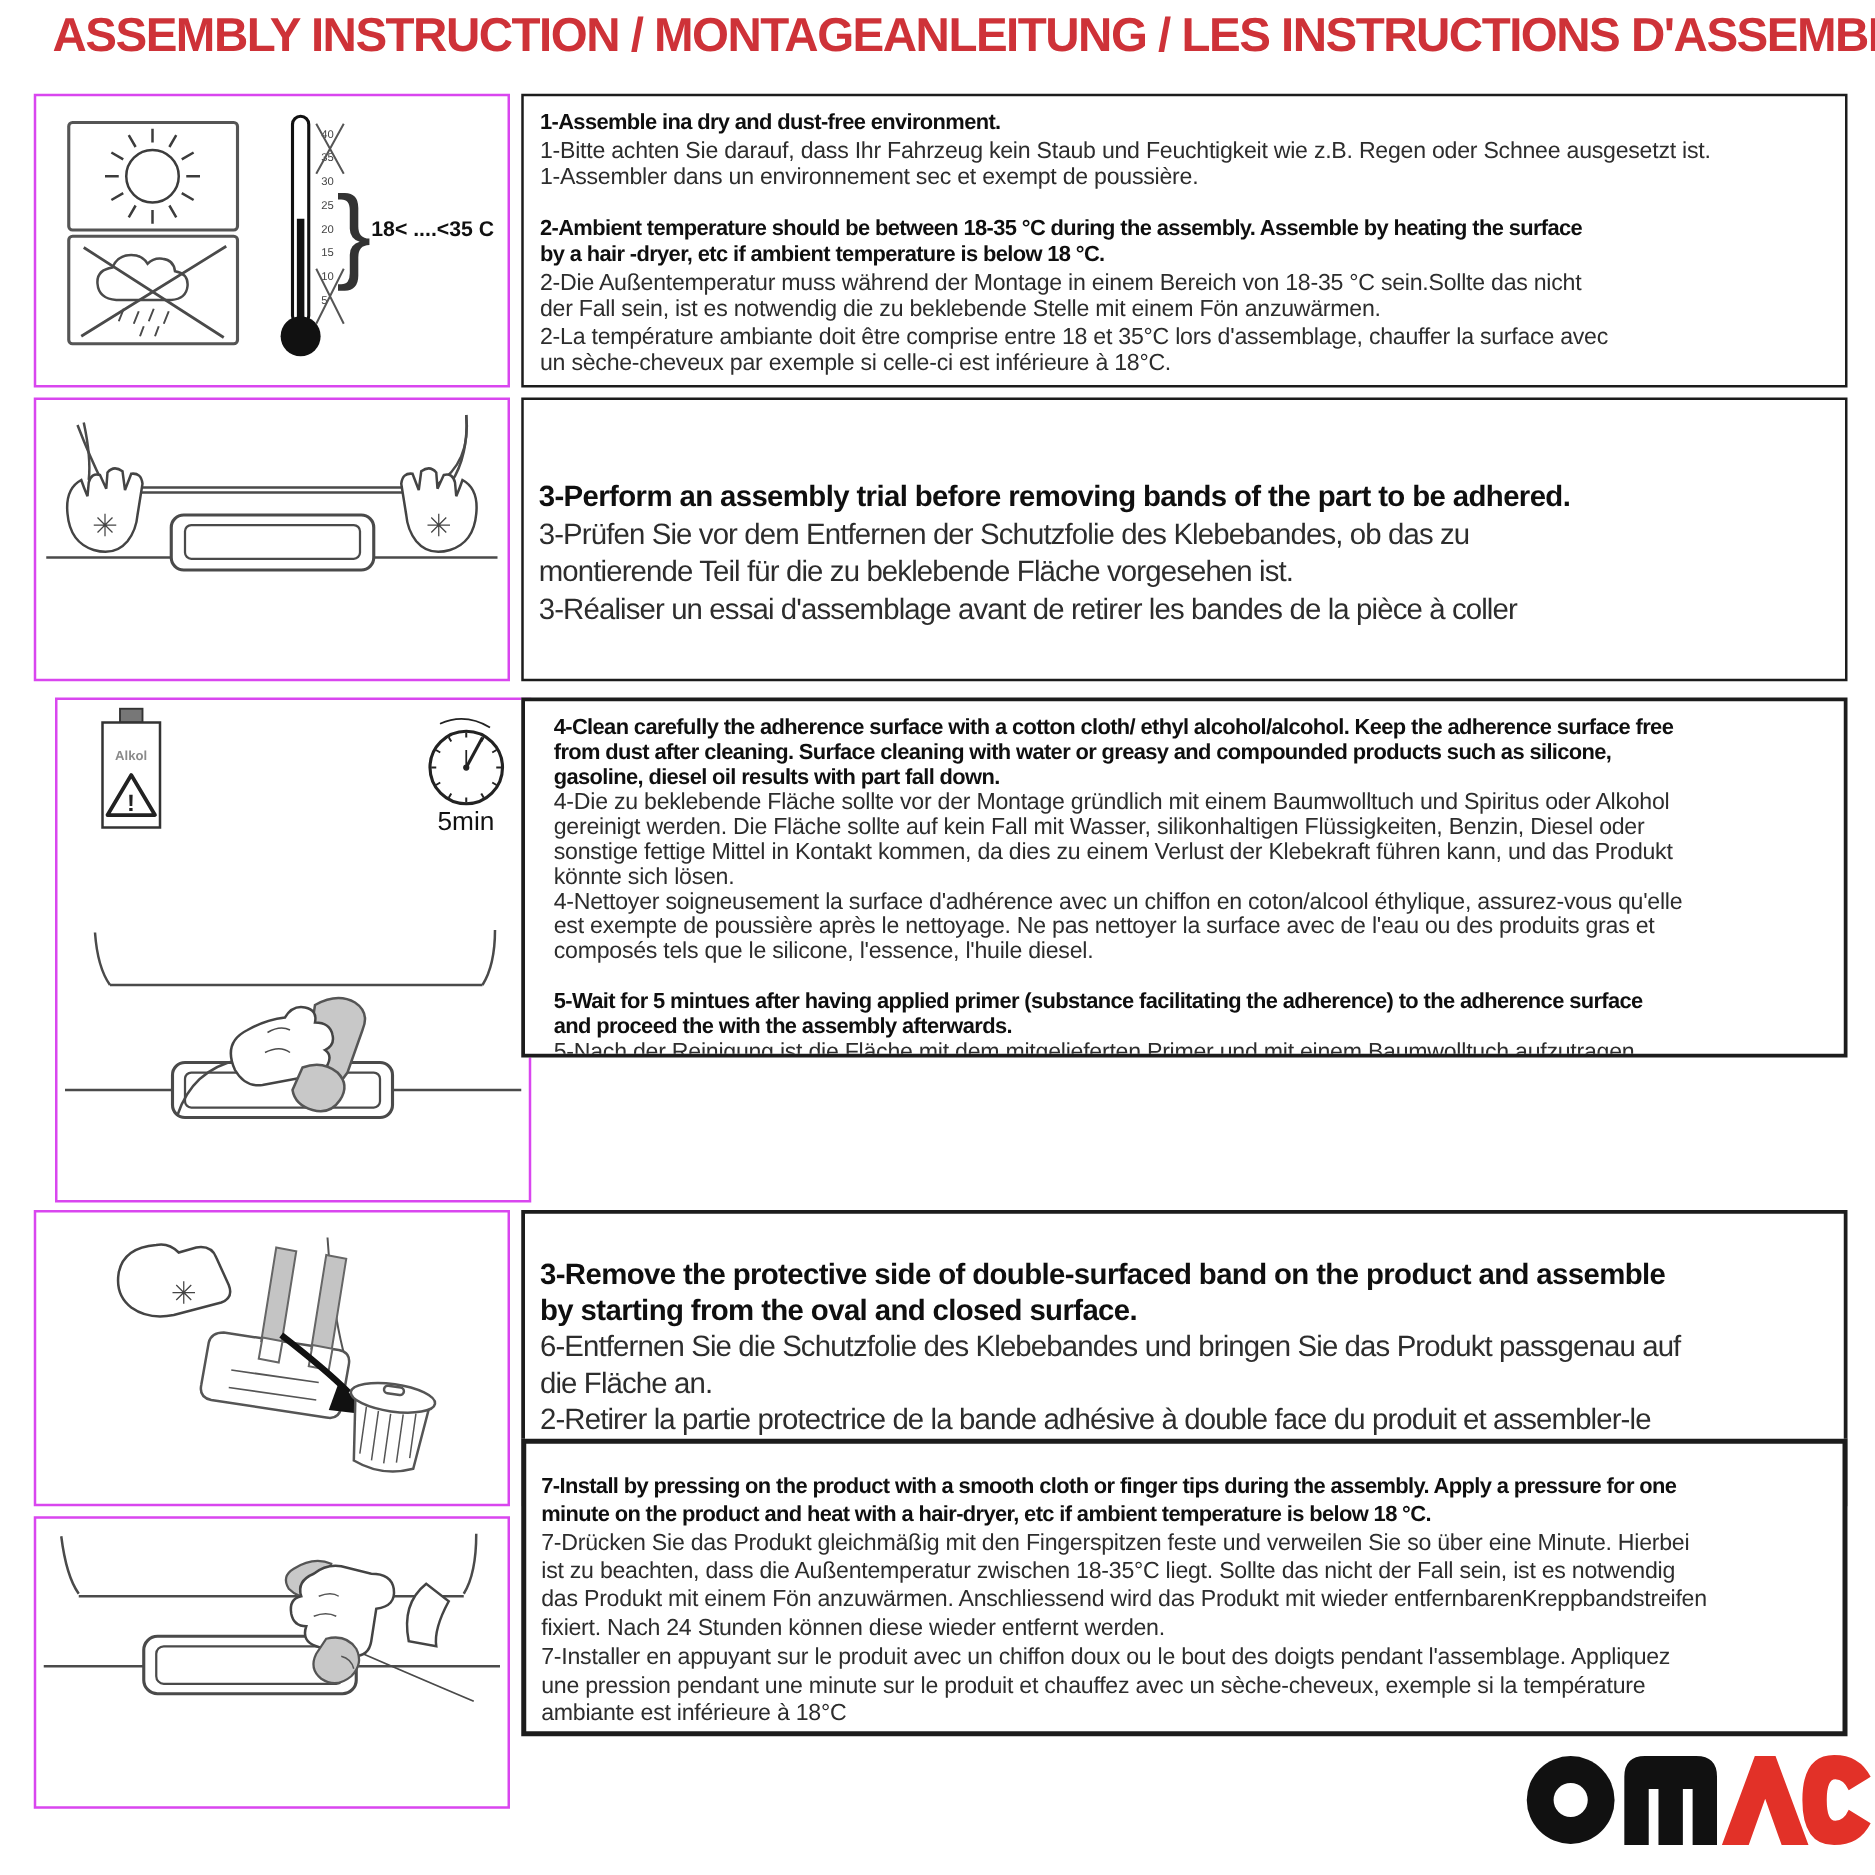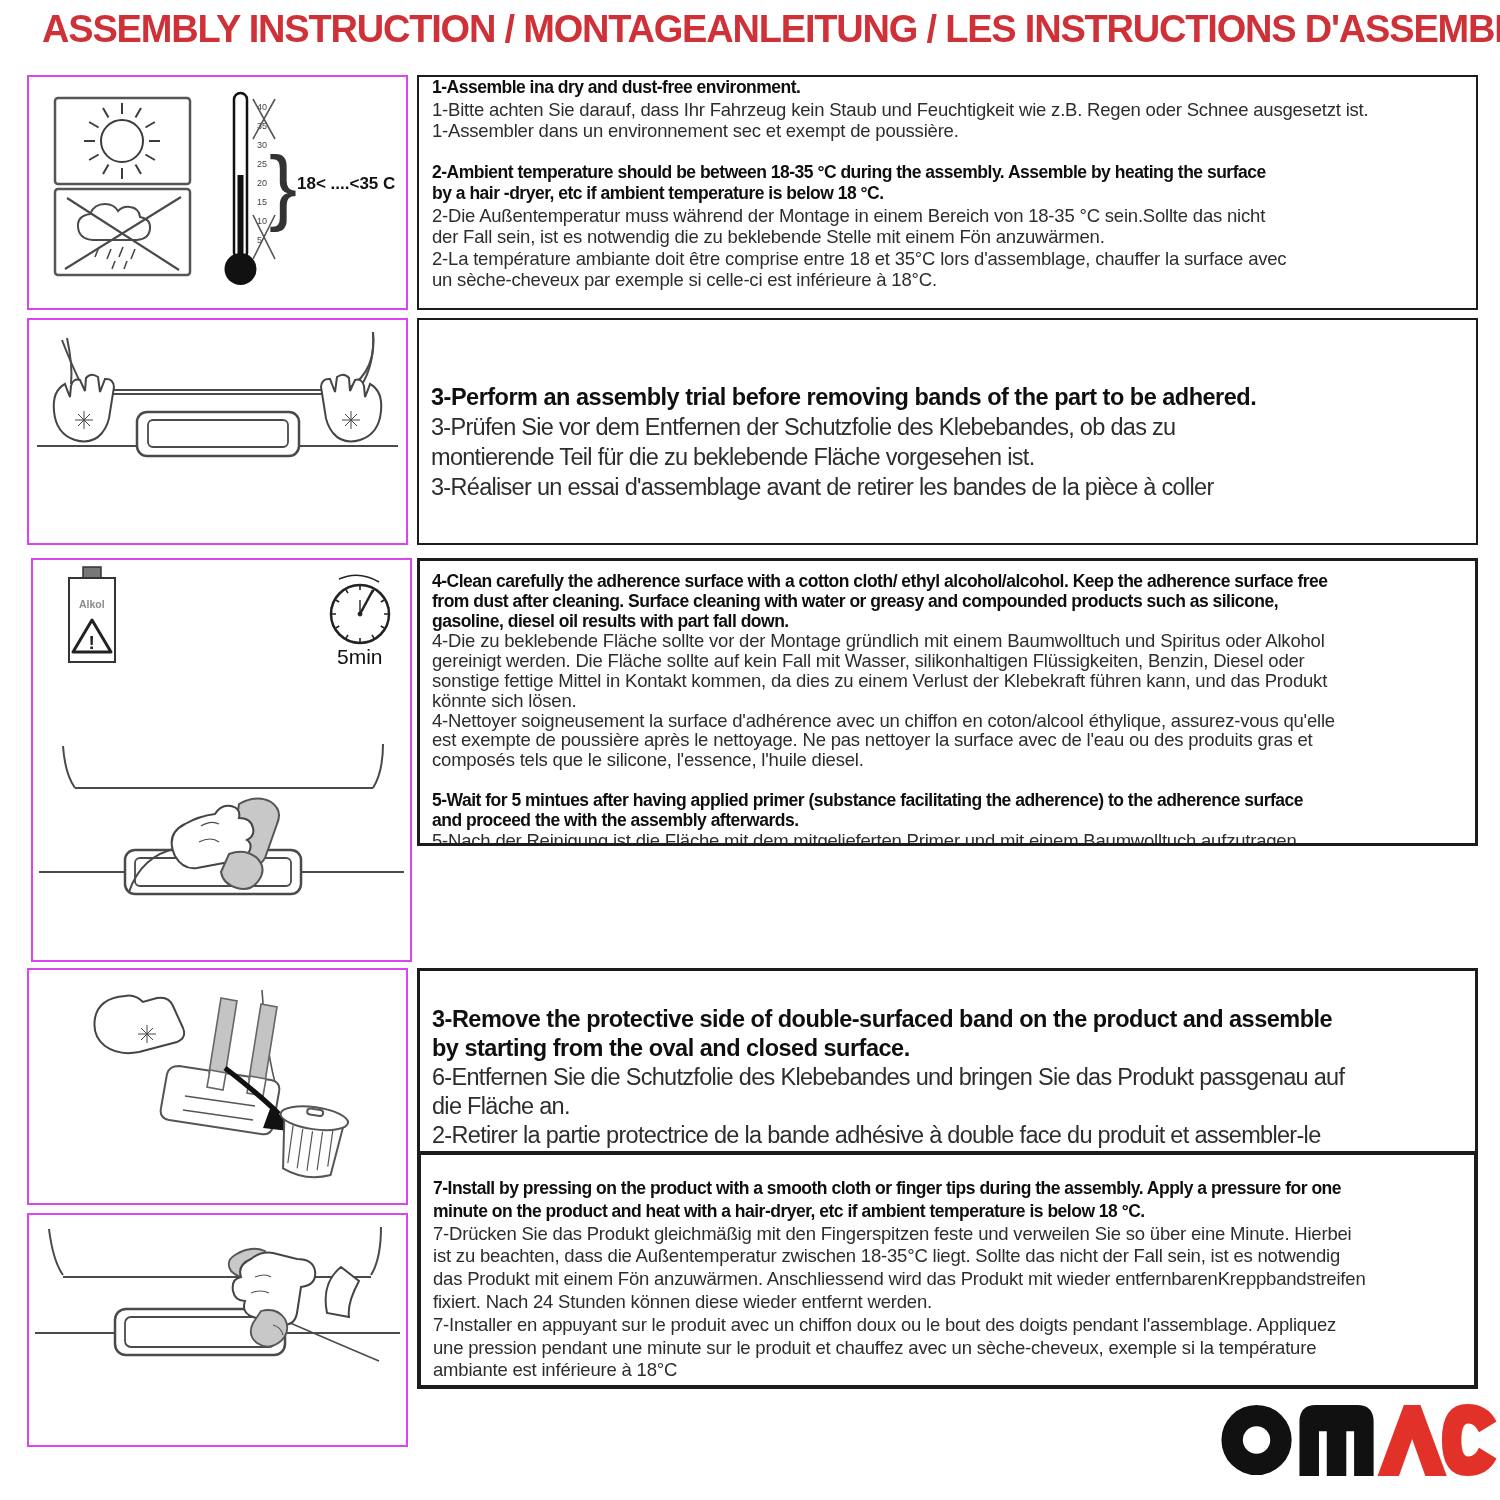--- a/index.html
+++ b/index.html
@@ -56,21 +56,21 @@
         <text x="228" y="147">10</text>
         <text x="228" y="166">5</text>
       </g>
       <path d="M224,22 L246,62 M246,22 L224,62 M224,138 L246,182 M246,138 L224,182" stroke="#555" stroke-width="1.6" fill="none"></path>
       <text x="240" y="138" font-size="84" fill="#333">}</text>
       <text x="268" y="112" font-size="17" font-weight="bold" fill="#111">18&lt; ....&lt;35 C</text>
     </g>
   </svg>
 </div>
 
-<div class="box rbox" style="left:417px;top:75px;width:1061px;height:235px;padding:0 6px 0 13px">
+<div class="box rbox" style="left:417px;top:75px;width:1061px;height:235px;padding:10px 6px 0 13px">
   <div class="txt-s">
     <p class="b">1-Assemble ina dry and dust-free environment.</p>
     <p>1-Bitte achten Sie darauf, dass Ihr Fahrzeug kein Staub und Feuchtigkeit wie z.B. Regen oder Schnee ausgesetzt ist.</p>
     <p>1-Assembler dans un environnement sec et exempt de poussière.</p>
     <div class="gap20"></div>
     <p class="b">2-Ambient temperature should be between 18-35 °C  during the assembly. Assemble by heating the surface
 by a hair -dryer, etc if ambient temperature is below 18 °C.</p>
     <p>2-Die Außentemperatur muss während der Montage in einem Bereich von 18-35 °C  sein.Sollte das nicht
 der Fall sein, ist es notwendig die zu beklebende Stelle mit einem Fön anzuwärmen.</p>
     <p>2-La température ambiante doit être comprise entre 18 et 35°C lors d'assemblage, chauffer la surface avec
@@ -103,21 +103,21 @@
 
 <div class="box rbox" style="left:417px;top:318px;width:1061px;height:227px;padding:62px 18px 0 12px">
   <div class="txt-l">
     <p class="b">3-Perform an assembly trial before removing bands of the part to be adhered.</p>
     <p>3-Prüfen Sie vor dem Entfernen der Schutzfolie des Klebebandes, ob das zu
 montierende Teil für die zu beklebende Fläche vorgesehen ist.</p>
     <p>3-Réaliser un essai d'assemblage avant de retirer les bandes de la pièce à coller</p>
   </div>
 </div>
 
-<div class="box lbox" style="left:31px;top:558px;width:381px;height:404px">
+<div class="box lbox" style="left:44px;top:558px;width:381px;height:404px">
   <svg width="377" height="400" viewBox="0 0 377 400">
     <g>
       <rect x="50" y="7" width="18" height="11" fill="#777" stroke="#333" stroke-width="1.5"></rect>
       <rect x="36" y="18" width="46" height="84" fill="#fff" stroke="#333" stroke-width="2"></rect>
       <text x="46" y="48" font-size="10.5" font-weight="bold" fill="#8a8a8a">Alkol</text>
       <path d="M59,60 L78,92 L40,92 Z" fill="none" stroke="#222" stroke-width="3" stroke-linejoin="round"></path>
       <text x="55.5" y="89" font-size="19" font-weight="bold" fill="#222">!</text>
     </g>
     <g stroke="#222" fill="none">
       <circle cx="327" cy="54" r="29" stroke-width="2.5"></circle>
@@ -137,21 +137,21 @@
       <rect x="102" y="298" width="156" height="28" rx="5" stroke-width="1.8"></rect>
       <path d="M96,332 q12,-36 48,-44"></path>
       <path d="M206,244 q18,-10 32,-2 q12,8 6,22 l-12,34 q-10,16 -24,8 q-12,-8 -8,-22 z" fill="#c8c8c8" stroke="#555"></path>
       <path d="M142,296 q-10,-22 10,-32 q14,-8 30,-10 q6,-10 16,-8 q10,2 8,12 q12,0 14,10 q2,8 -6,12 q6,4 2,12 q-6,10 -20,10 l-32,6 q-14,2 -22,-12 z" fill="#fff" stroke="#444"></path>
       <path d="M196,294 q16,-6 28,4 q10,10 2,22 q-8,12 -22,8 q-14,-4 -16,-16 z" fill="#c8c8c8" stroke="#555"></path>
       <path d="M168,266 q10,-6 18,-2 M166,282 q12,-6 20,0" stroke-width="1.2"></path>
     </g>
   </svg>
 </div>
 
-<div class="box rbox b3" style="left:417px;top:558px;width:1061px;height:288px;padding:11px 6px 0 12px">
+<div class="box rbox b3" style="left:417px;top:558px;width:1061px;height:288px;padding:11px 6px 0 23px">
   <div class="txt-s lh20">
     <p class="b">4-Clean carefully the adherence surface with a cotton cloth/ ethyl alcohol/alcohol. Keep the adherence surface free
 from dust after cleaning. Surface cleaning with water or greasy and compounded products such as silicone,
 gasoline, diesel oil results with part fall down.</p>
     <p>4-Die zu beklebende Fläche sollte vor der Montage gründlich mit einem Baumwolltuch und Spiritus oder Alkohol
 gereinigt werden. Die Fläche sollte auf kein Fall mit Wasser, silikonhaltigen Flüssigkeiten, Benzin, Diesel oder
 sonstige fettige Mittel in Kontakt kommen, da dies zu einem Verlust der Klebekraft führen kann, und das Produkt
 könnte sich lösen.</p>
     <p>4-Nettoyer soigneusement la surface d'adhérence avec un chiffon en coton/alcool éthylique, assurez-vous qu'elle
 est exempte de poussière après le nettoyage. Ne pas nettoyer la surface avec de l'eau ou des produits gras et

